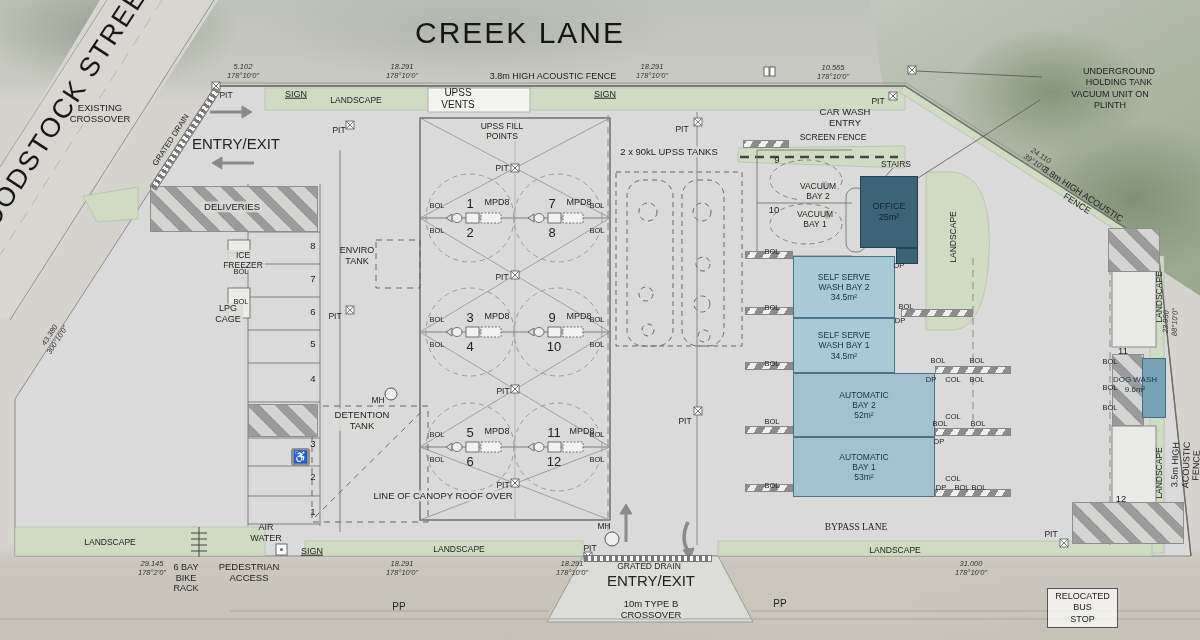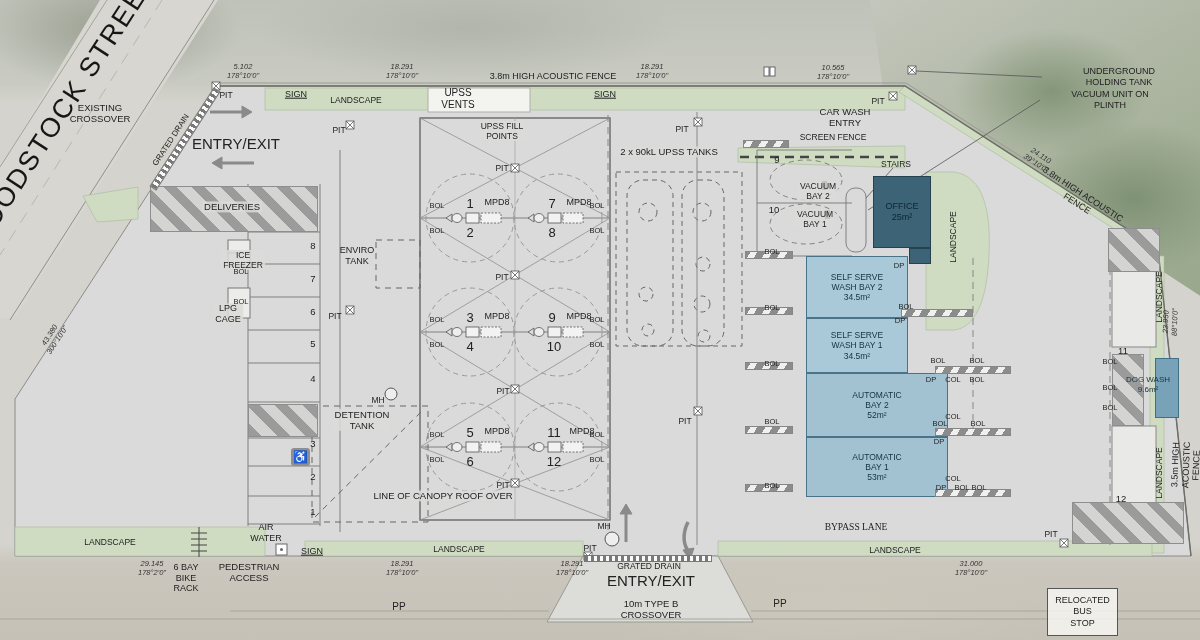--- a/index.html
+++ b/index.html
@@ -9,38 +9,38 @@
   .blob{position:absolute;z-index:0;}
   #photo-ne{position:absolute;left:870px;top:0;width:330px;height:305px;z-index:0;
     clip-path:polygon(0 0,100% 0,100% 97%,4% 29%);
     background:
       radial-gradient(140px 90px at 55% 30%,rgba(127,146,116,.9),rgba(127,146,116,0) 70%),
       radial-gradient(160px 110px at 80% 65%,rgba(118,138,108,.8),rgba(118,138,108,0) 70%),
       radial-gradient(120px 80px at 30% 60%,rgba(165,175,156,.9),rgba(165,175,156,0) 75%),
       linear-gradient(150deg,#c3c6bc,#aab49e 55%,#98a88c);}
   svg#lines{position:absolute;left:0;top:0;z-index:1;}
   .bld{position:absolute;z-index:2;display:flex;align-items:center;justify-content:center;
-    text-align:center;white-space:pre-line;line-height:1.2;margin-left:13px;}
+    text-align:center;white-space:pre-line;line-height:1.2;}
   .hatch{position:absolute;z-index:3;border:1px solid #8e8e8e;
     background:repeating-linear-gradient(45deg,#9b9b9b 0 9px,#d4d4d2 9px 20px);}
   .rstrip{position:absolute;z-index:3;height:8px;border:1px solid #868686;
     background:repeating-linear-gradient(-60deg,#8c8c8c 0 7px,#f0f0ee 7px 13px);}
   .dstrip{position:absolute;z-index:3;border:1px solid #777;
     background:repeating-linear-gradient(90deg,#787878 0 3px,#fafafa 3px 6px);}
   .dstrip.vert{background:repeating-linear-gradient(0deg,#787878 0 3px,#fafafa 3px 6px);}
   #ann-layer{position:absolute;inset:0;z-index:5;}
   .ann{position:absolute;white-space:pre-line;text-align:center;line-height:1.18;color:#222;}
   .ann.dim{font-style:italic;color:#333;}
   .ann.bg{background:rgba(219,219,217,.85);padding:0 2px;}
   .ann.sign{text-decoration:underline;}
   .ann.road{letter-spacing:2px;color:#161616;}
   .area{display:block;}
   #wheelchair{position:absolute;z-index:4;left:291px;top:448px;width:19px;height:18px;
     background:#8f8f8f;border-radius:3px;color:#fff;font-size:12px;line-height:18px;text-align:center;}
-  #busstop{position:absolute;z-index:2;left:1047px;top:588px;width:71px;height:48px;
+  #busstop{position:absolute;z-index:2;left:1047px;top:588px;width:71px;height:40px;
     border:1px solid #555;background:rgba(248,248,244,.82);display:flex;align-items:center;
     justify-content:center;text-align:center;font-size:9px;line-height:1.25;white-space:pre-line;color:#222;}
 </style>
 </head>
 <body>
 
 <div id="stage">
 
   <div class="blob" style="left:940px;top:-50px;width:280px;height:180px;background:radial-gradient(closest-side,#8b9f80,rgba(139,159,128,0));"></div>
   <div class="blob" style="left:260px;top:-25px;width:420px;height:105px;background:radial-gradient(closest-side,#b2b5ab,rgba(178,181,171,0));"></div>
@@ -311,20 +311,21 @@
       <span class="area">9.6m²</span></div>
   </div>
   <div id="busstop">
     <span>RELOCATED BUS
 STOP</span>
   </div>
 
   <div id="wheelchair">♿</div>
 
   <div id="ann-layer">
+      <div class="ann road" style="left: 520px; top: 33px; font-size: 30px; transform: translate(-50%, -50%);">CREEK LANE</div>
       <div class="ann road" style="left: 62px; top: 112px; font-size: 27px; transform: translate(-50%, -50%) rotate(-57deg);">WOODSTOCK STREET</div>
       <div class="ann" style="left: 100px; top: 97px; font-size: 9.5px; transform: translate(-50%, -50%); margin-top: 16px;">EXISTING
 CROSSOVER</div>
       <div class="ann" style="left: 236px; top: 144px; font-size: 15px; transform: translate(-50%, -50%);">ENTRY/EXIT</div>
       <div class="ann" style="left: 651px; top: 581px; font-size: 15px; transform: translate(-50%, -50%);">ENTRY/EXIT</div>
       <div class="ann" style="left: 651px; top: 609px; font-size: 9.5px; transform: translate(-50%, -50%);">10m TYPE B
 CROSSOVER</div>
       <div class="ann" style="left: 171px; top: 140px; font-size: 8px; transform: translate(-50%, -50%) rotate(-57deg);">GRATED DRAIN</div>
       <div class="ann" style="left: 649px; top: 566px; font-size: 8.5px; transform: translate(-50%, -50%);">GRATED DRAIN</div>
       <div class="ann" style="left: 399px; top: 607px; font-size: 10px; transform: translate(-50%, -50%);">PP</div>

